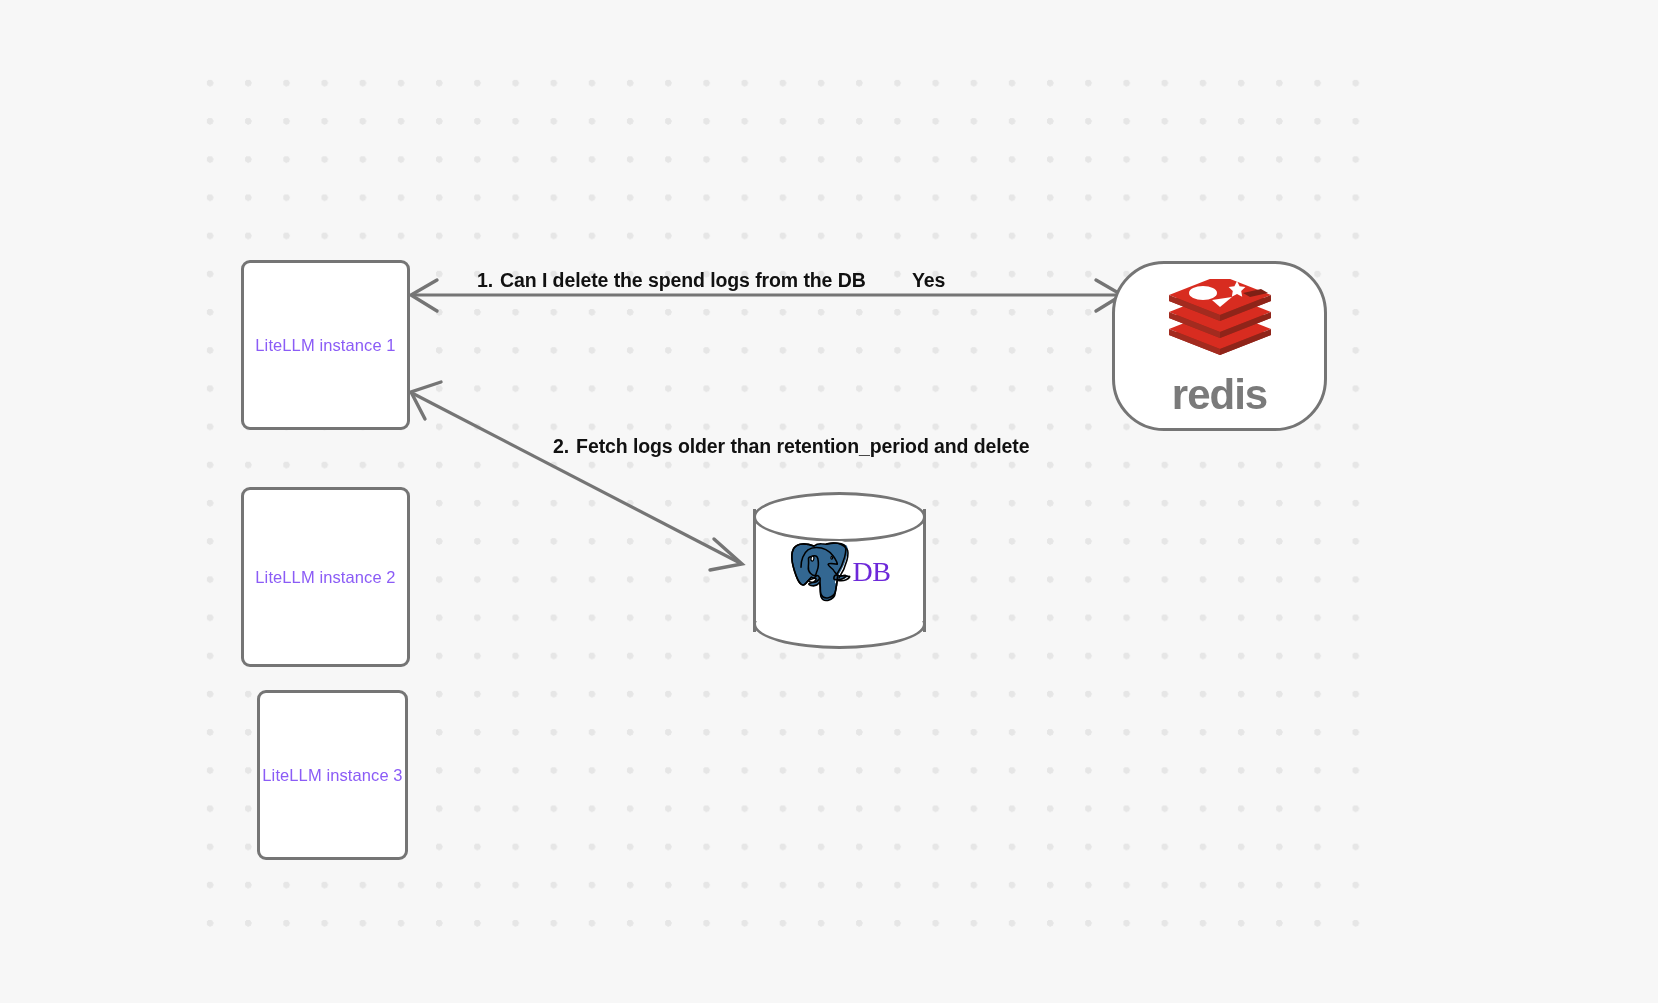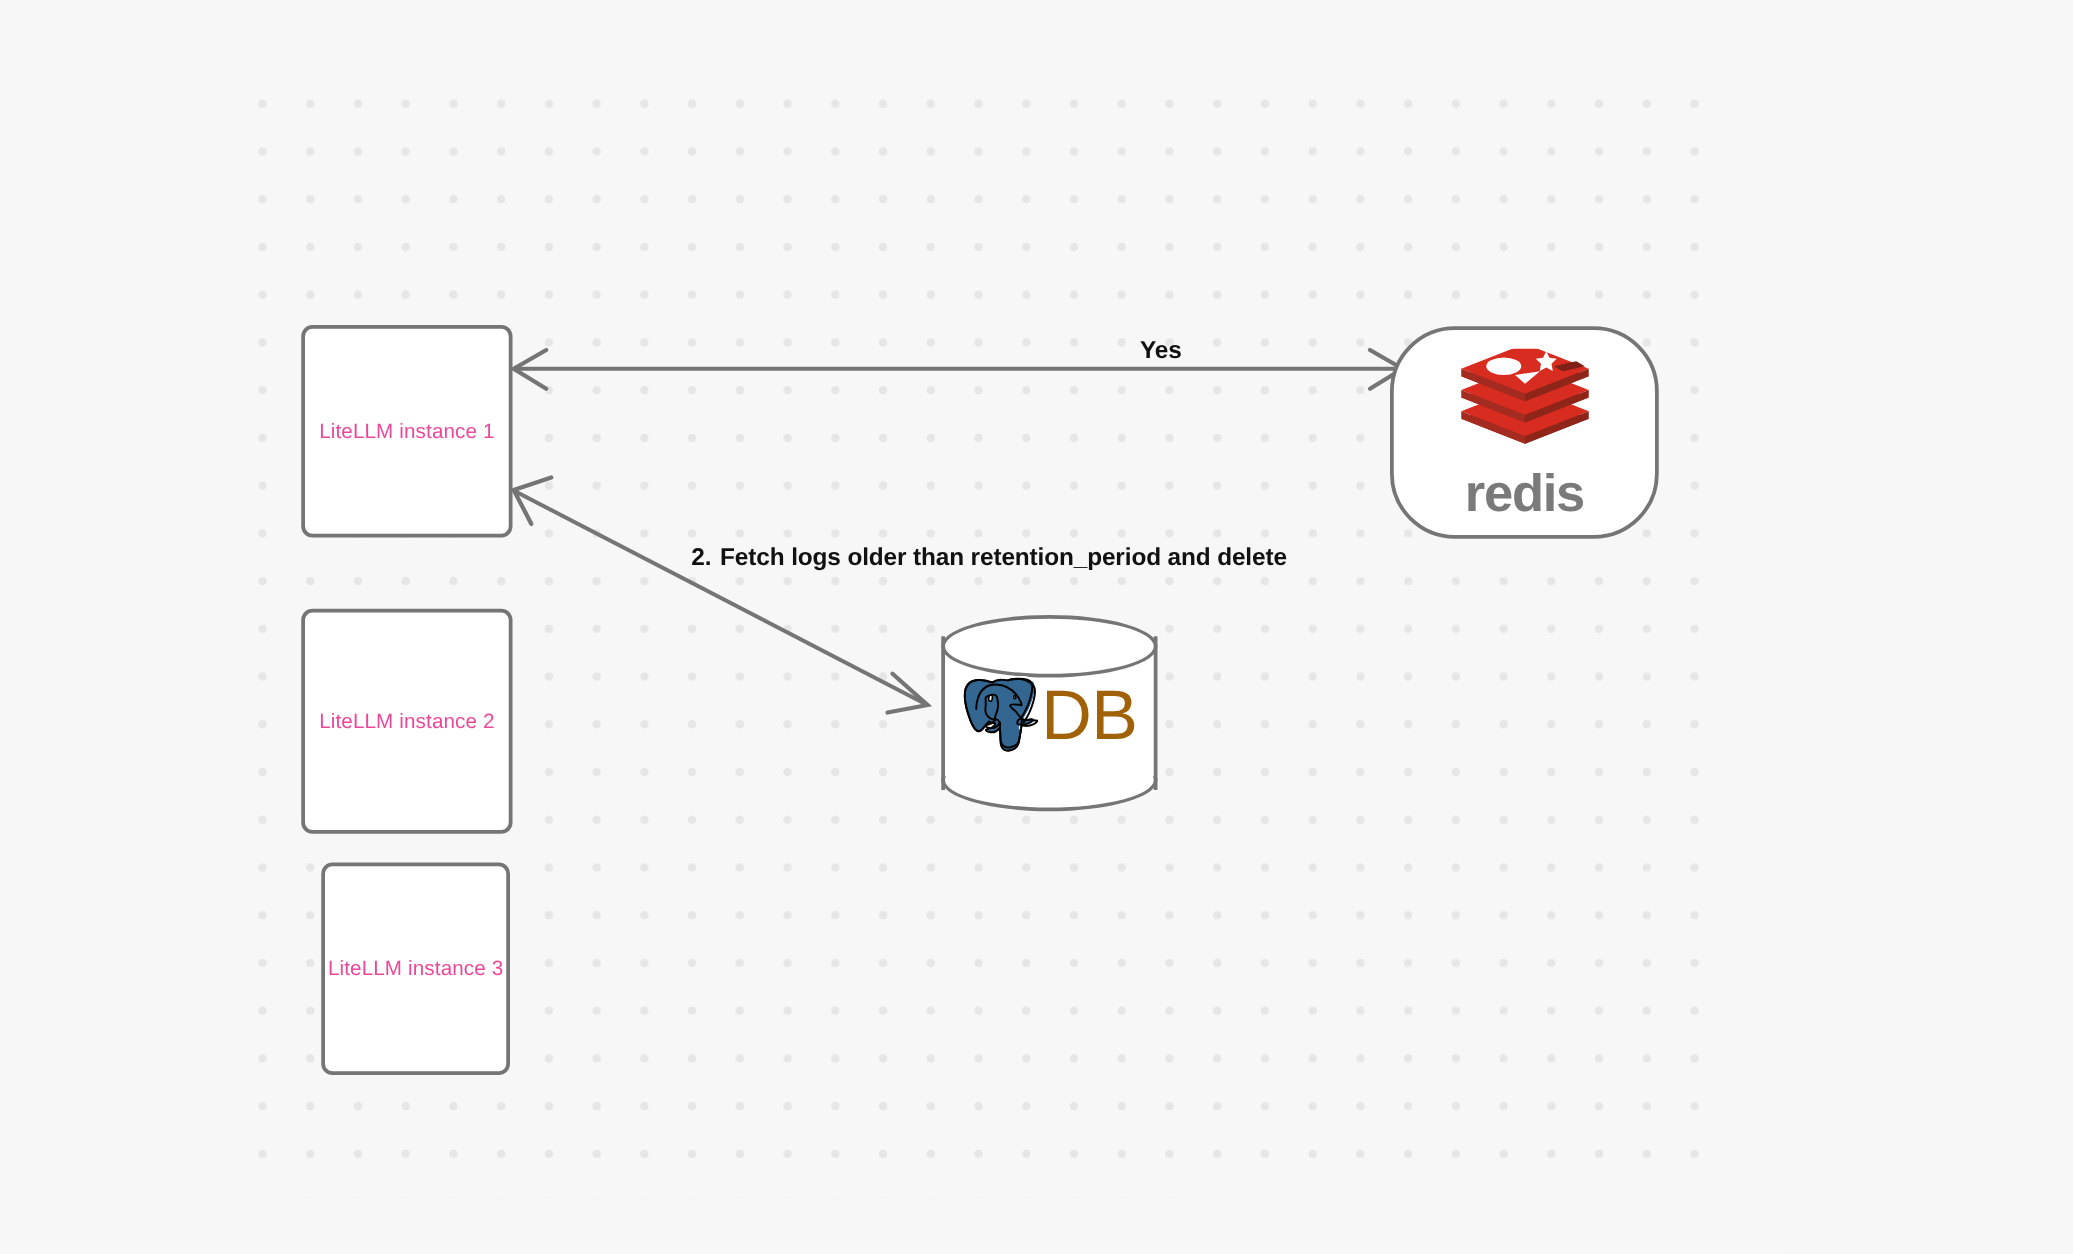--- a/index.html
+++ b/index.html
@@ -41,21 +41,21 @@
     box-sizing: border-box;
     background: #ffffff;
     border: 3px solid #757575;
     border-radius: 9px;
     display: flex;
     align-items: center;
     justify-content: center;
   }
   .node-box .node-label {
     font-size: 16.5px;
-    color: #ec4899;
+    color: #8b5cf6;
     font-family: "Liberation Sans", sans-serif;
     letter-spacing: 0.1px;
     white-space: nowrap;
   }
 
   #node-litellm-1 { left: 241px; top: 260px;  width: 169px; height: 170px; }
   #node-litellm-2 { left: 241px; top: 487px;  width: 169px; height: 180px; }
   #node-litellm-3 { left: 241px; top: 690px;  width: 151px; height: 170px; margin-left: 16px; }
 
   
@@ -138,23 +138,23 @@
     left: 0;
     top: 44px;
     width: 173px;
     height: 72px;
     display: flex;
     align-items: center;
     justify-content: center;
     gap: 2px;
   }
   #db-text {
-    font-family: Liberation Sans, sans-serif;
-    font-size: 56px;
-    color: #a16207;
+    font-family: Liberation Serif, serif;
+    font-size: 28px;
+    color: #6d28d9;
     letter-spacing: -0.5px;
     line-height: 1;
   }
 
   
   #edges {
     position: absolute;
     left: 0;
     top: 0;
     width: 1658px;
@@ -208,20 +208,23 @@
       DB  (diagonal) --&gt;
     <g>
       <line x1="412" y1="393" x2="740" y2="563" stroke="#757575" stroke-width="3.2" stroke-linecap="butt"></line>
 
       <polyline points="441,382 411,392 425,419" fill="none" stroke="#757575" stroke-width="3.4" stroke-linecap="round" stroke-linejoin="miter"></polyline>
 
       <polyline points="714,539 742,564 710,570" fill="none" stroke="#757575" stroke-width="3.4" stroke-linecap="round" stroke-linejoin="miter"></polyline>
     </g>
   </svg>
 
+  <div class="edge-label" id="edge-label-1">
+    <span class="step-num">1.</span><span>Can I delete the spend logs from the DB</span>
+  </div>
 
   <div class="edge-label" id="edge-label-1-answer">Yes</div>
 
   <div class="edge-label" id="edge-label-2">
     <span class="step-num">2.</span><span>Fetch logs older than retention_period and delete</span>
   </div>
 
   <div class="node-box" id="node-litellm-1">
     <span class="node-label">LiteLLM instance 1</span>
   </div>

